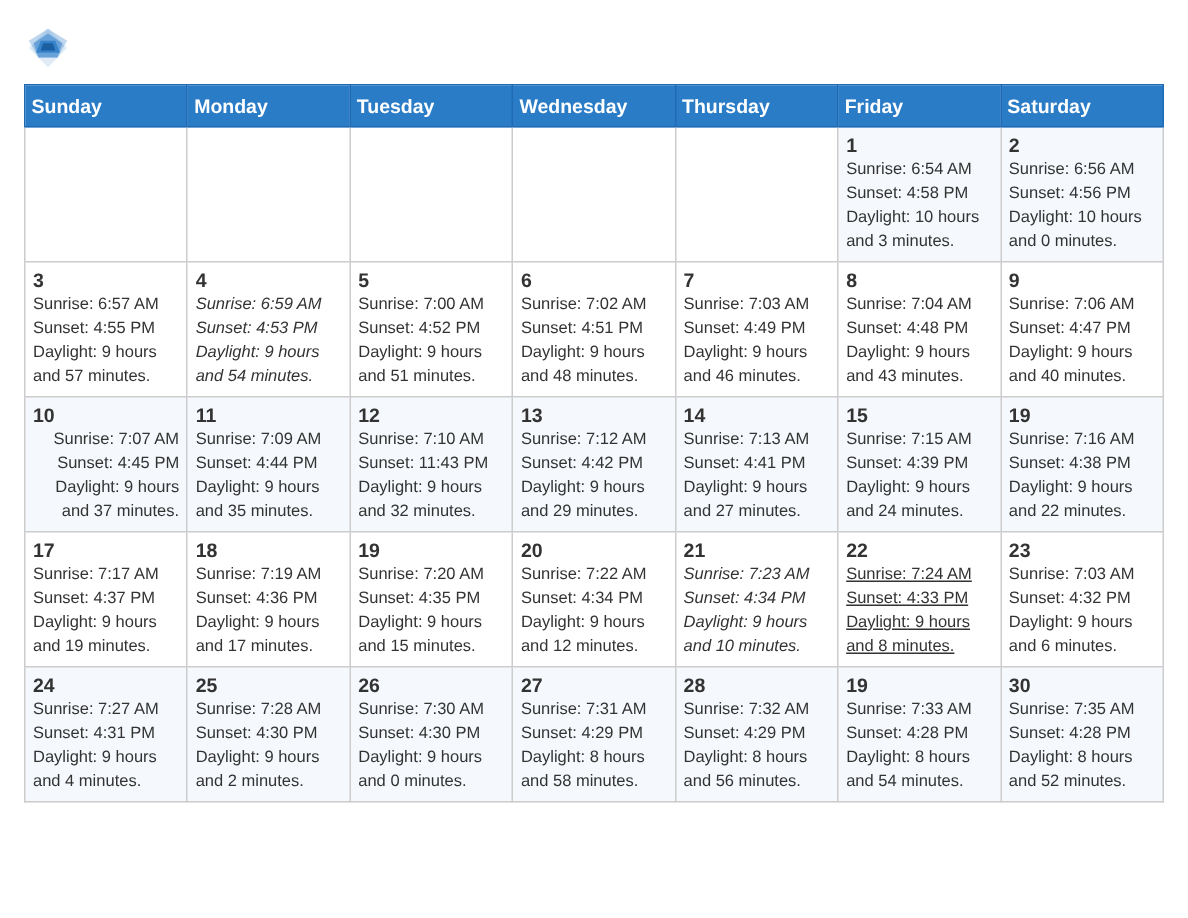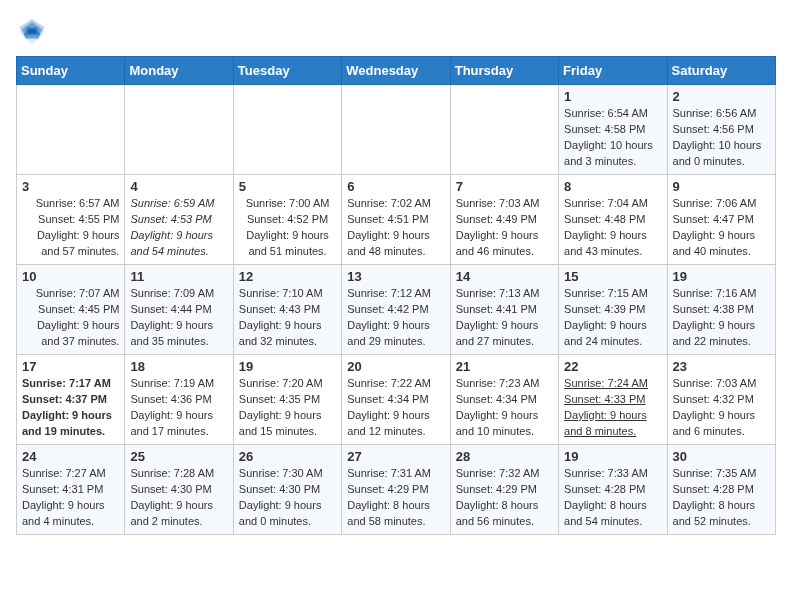--- a/index.html
+++ b/index.html
@@ -136,35 +136,35 @@
           <span class="day-num">2</span>
           <div class="day-info" style="white-space: pre-line;">Sunrise: 6:56 AM
 Sunset: 4:56 PM
 Daylight: 10 hours
 and 0 minutes.</div>
         </td>
       </tr>
       <tr>
         <td>
           <span class="day-num">3</span>
-          <div class="day-info" style="white-space: pre-line; text-align: right;">Sunrise: 6:57 AM
+          <div class="day-info" style="white-space: pre-line;">Sunrise: 6:57 AM
 Sunset: 4:55 PM
 Daylight: 9 hours
 and 57 minutes.</div>
         </td>
         <td>
           <span class="day-num">4</span>
           <div class="day-info" style="white-space: pre-line; font-style: italic;">Sunrise: 6:59 AM
 Sunset: 4:53 PM
 Daylight: 9 hours
 and 54 minutes.</div>
         </td>
         <td>
           <span class="day-num">5</span>
-          <div class="day-info" style="white-space: pre-line; text-align: center;">Sunrise: 7:00 AM
+          <div class="day-info" style="white-space: pre-line;">Sunrise: 7:00 AM
 Sunset: 4:52 PM
 Daylight: 9 hours
 and 51 minutes.</div>
         </td>
         <td>
           <span class="day-num">6</span>
           <div class="day-info" style="white-space: pre-line;">Sunrise: 7:02 AM
 Sunset: 4:51 PM
 Daylight: 9 hours
 and 48 minutes.</div>
@@ -202,21 +202,21 @@
         <td>
           <span class="day-num">11</span>
           <div class="day-info" style="white-space: pre-line;">Sunrise: 7:09 AM
 Sunset: 4:44 PM
 Daylight: 9 hours
 and 35 minutes.</div>
         </td>
         <td>
           <span class="day-num">12</span>
           <div class="day-info" style="white-space: pre-line;">Sunrise: 7:10 AM
-Sunset: 4:43 PM
+Sunset: 11:43 PM
 Daylight: 9 hours
 and 32 minutes.</div>
         </td>
         <td>
           <span class="day-num">13</span>
           <div class="day-info" style="white-space: pre-line;">Sunrise: 7:12 AM
 Sunset: 4:42 PM
 Daylight: 9 hours
 and 29 minutes.</div>
         </td>
@@ -238,21 +238,21 @@
           <span class="day-num">19</span>
           <div class="day-info" style="white-space: pre-line;">Sunrise: 7:16 AM
 Sunset: 4:38 PM
 Daylight: 9 hours
 and 22 minutes.</div>
         </td>
       </tr>
       <tr>
         <td>
           <span class="day-num">17</span>
-          <div class="day-info" style="white-space: pre-line; font-weight: bold;">Sunrise: 7:17 AM
+          <div class="day-info" style="white-space: pre-line;">Sunrise: 7:17 AM
 Sunset: 4:37 PM
 Daylight: 9 hours
 and 19 minutes.</div>
         </td>
         <td>
           <span class="day-num">18</span>
           <div class="day-info" style="white-space: pre-line;">Sunrise: 7:19 AM
 Sunset: 4:36 PM
 Daylight: 9 hours
 and 17 minutes.</div>
@@ -266,21 +266,21 @@
         </td>
         <td>
           <span class="day-num">20</span>
           <div class="day-info" style="white-space: pre-line;">Sunrise: 7:22 AM
 Sunset: 4:34 PM
 Daylight: 9 hours
 and 12 minutes.</div>
         </td>
         <td>
           <span class="day-num">21</span>
-          <div class="day-info" style="white-space: pre-line;">Sunrise: 7:23 AM
+          <div class="day-info" style="white-space: pre-line; font-style: italic;">Sunrise: 7:23 AM
 Sunset: 4:34 PM
 Daylight: 9 hours
 and 10 minutes.</div>
         </td>
         <td>
           <span class="day-num">22</span>
           <div class="day-info" style="white-space: pre-line; text-decoration: underline;">Sunrise: 7:24 AM
 Sunset: 4:33 PM
 Daylight: 9 hours
 and 8 minutes.</div>

